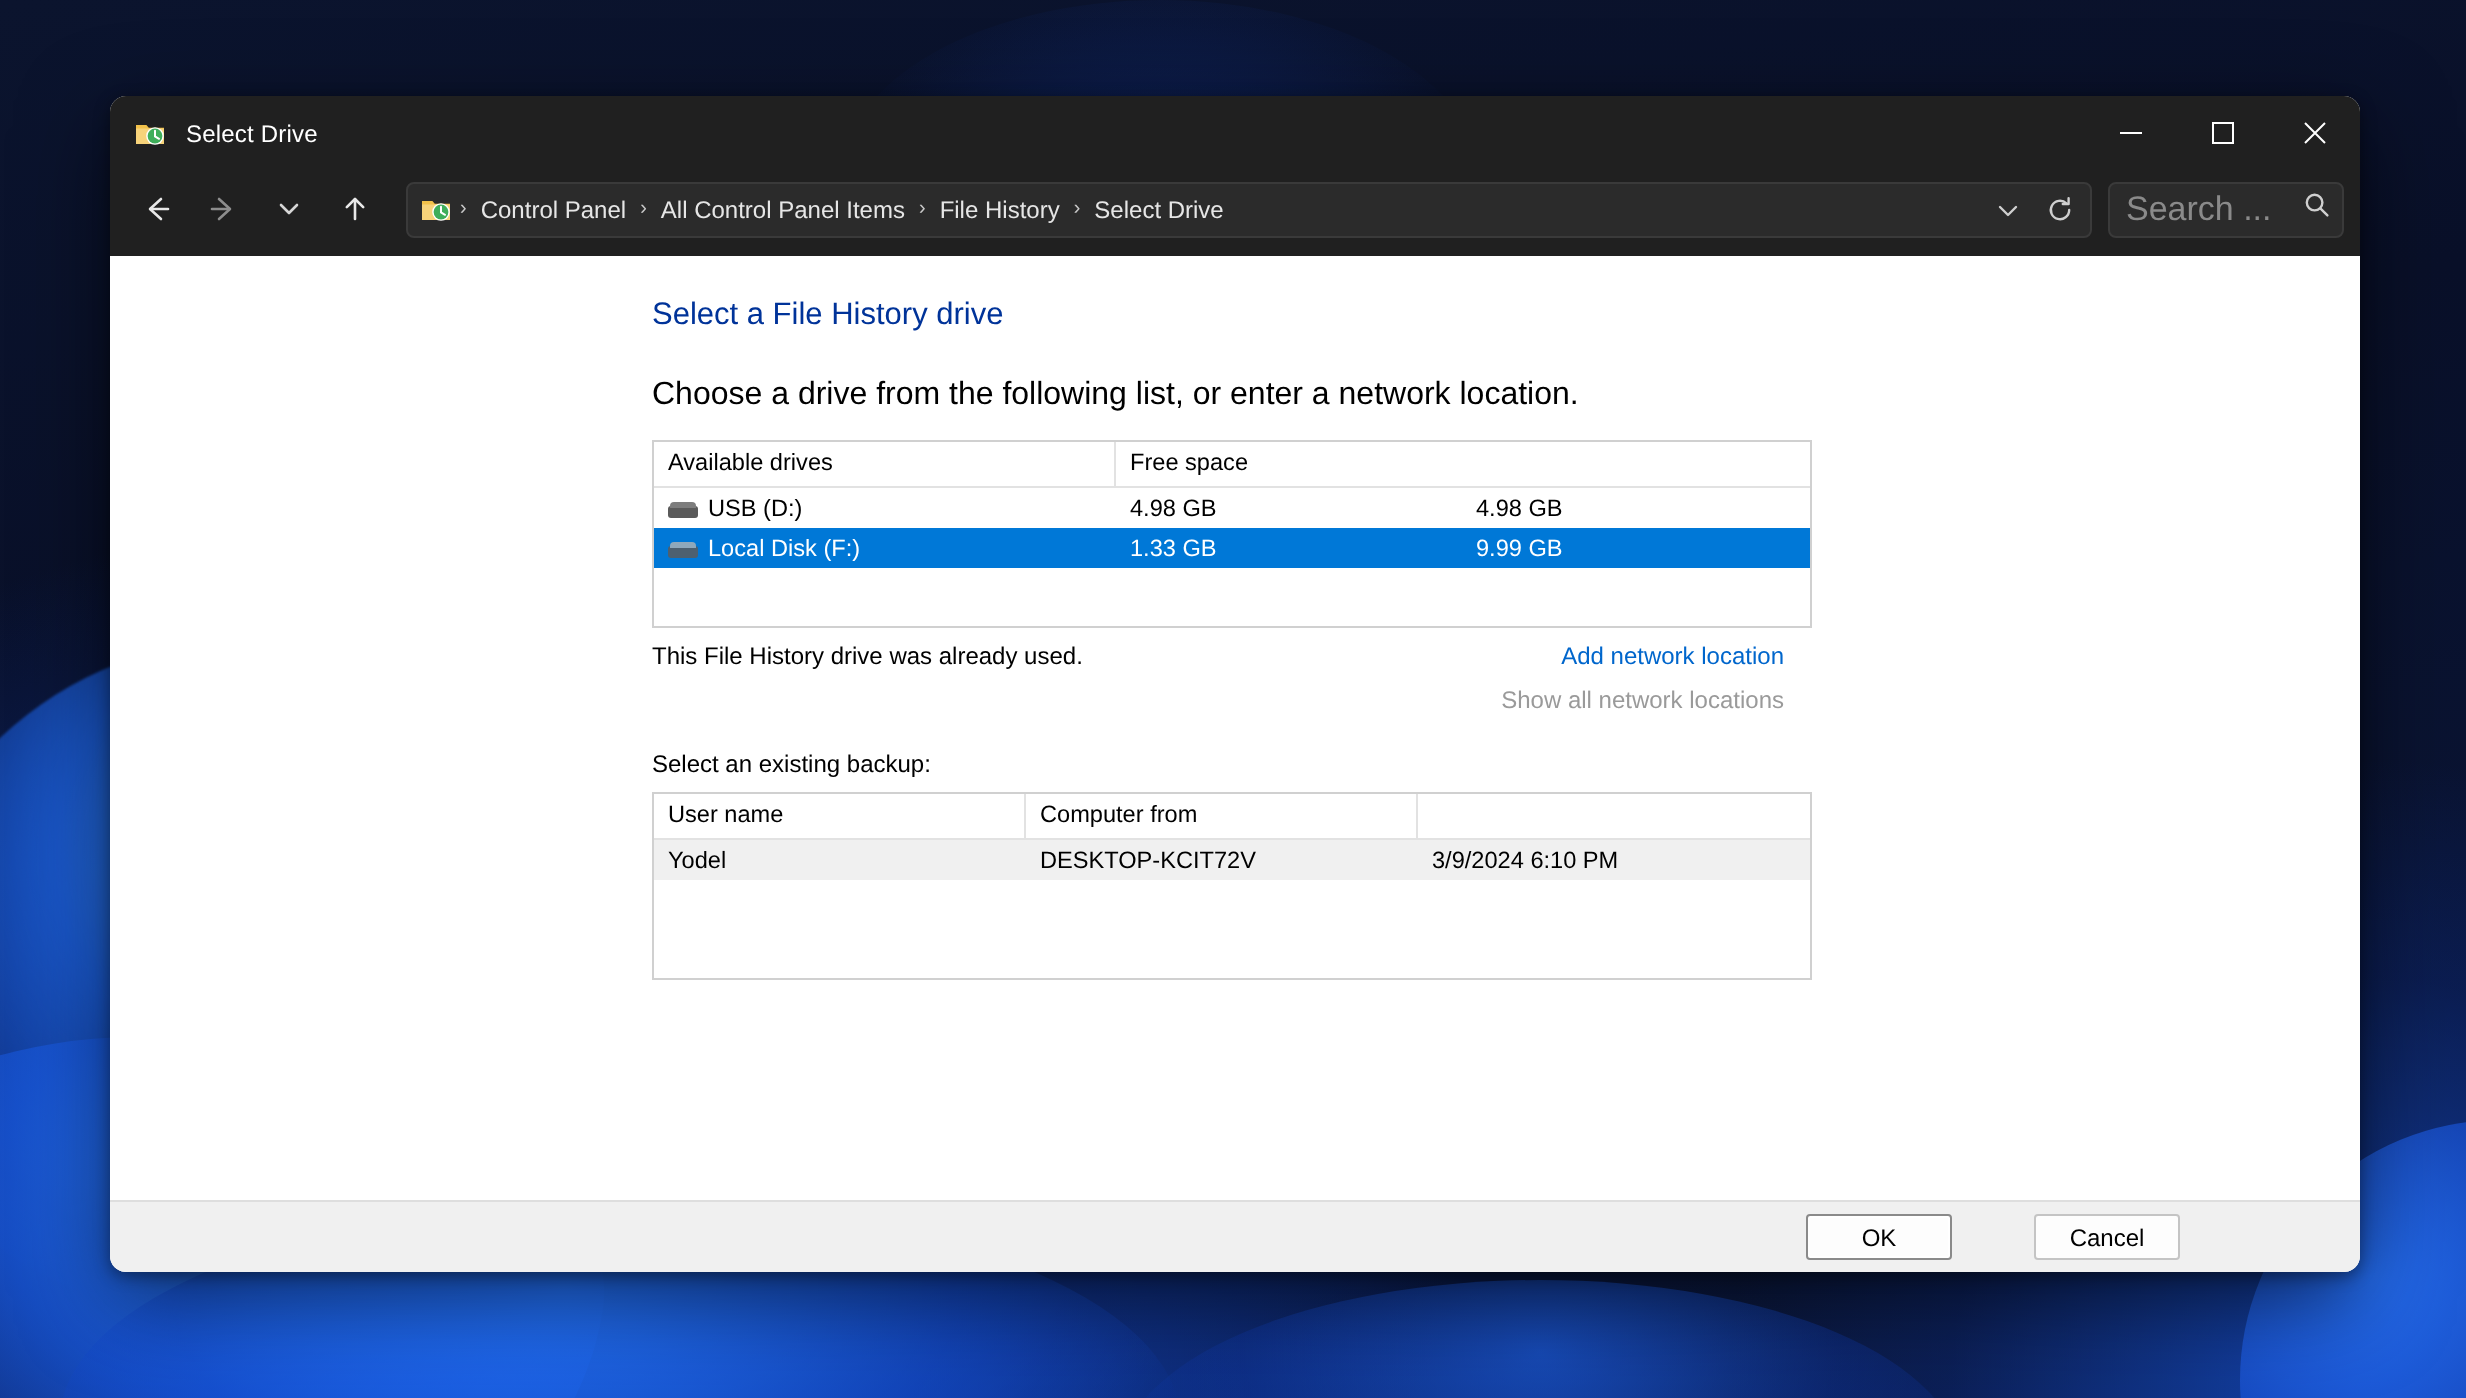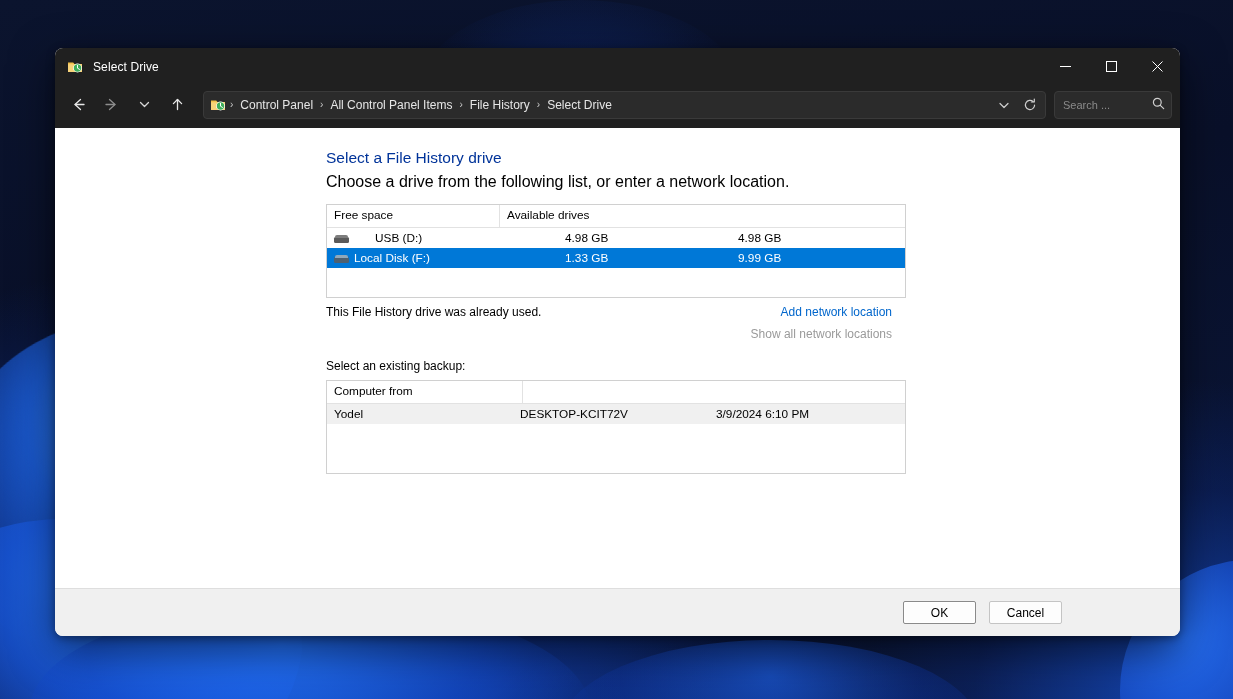--- a/index.html
+++ b/index.html
@@ -201,21 +201,21 @@
     align-items: center;
     padding: 0 6px;
     box-sizing: border-box;
     flex: none;
   }
   #search-input {
     background: transparent;
     border: none;
     outline: none;
     color: #d8d8d8;
-    font-size: 11px;
+    font-size: 17px;
     width: 100%;
     font-family: "Liberation Sans", sans-serif;
   }
   #search-input::placeholder { color: #8a8a8a; }
 
   
   #content {
     flex: 1 1 auto;
     background: #ffffff;
     position: relative;
@@ -225,21 +225,21 @@
   #pagebody {
     position: absolute;
     left: 271px;
     top: 21px;
     width: 600px;
   }
 
   #page-title {
     color: #003399;
     font-size: 15.5px;
-    margin: 0 0 6px 0;
+    margin: 0 0 22px 0;
     font-weight: normal;
   }
   #page-subtitle {
     color: #000000;
     font-size: 16px;
     margin: 0 0 13px 0;
   }
 
   
   .listview {
@@ -331,29 +331,30 @@
 
   .section-label {
     font-size: 12px;
     color: #000;
     margin-top: 12px;
     margin-bottom: 7px;
   }
 
   
   #footer {
-    height: 48px;
+    height: 36px;
     background: #f0f0f0;
     border-top: 1px solid #dedede;
     flex: none;
     display: flex;
     align-items: center;
     justify-content: flex-end;
-    padding-right: 118px;
-    box-sizing: border-box;
+    padding-right: 90px;
+    box-sizing: border-box;
+    gap: 28px;
   }
   .dlgbtn {
     width: 73px;
     height: 23px;
     font-size: 12px;
     font-family: "Liberation Sans", sans-serif;
     background: #fdfdfd;
     border: 1px solid #c4c4c4;
     border-radius: 2px;
     color: #000;
@@ -479,26 +480,26 @@
     </div>
 
     <div id="content">
       <div id="pagebody">
 
         <h1 id="page-title">Select a File History drive</h1>
         <div id="page-subtitle">Choose a drive from the following list, or enter a network location.</div>
 
         <div class="listview" style="width:580px;height:94px;">
           <div class="lv-header">
+            <div class="lv-h" style="width:231px;">Available drives</div>
             <div class="lv-h" style="width:173px;">Free space</div>
-            <div class="lv-h" style="width:231px;">Available drives</div>
           </div>
 
           <div class="lv-row">
-            <div class="lv-c" style="width:231px;gap:21px;">
+            <div class="lv-c" style="width:231px;">
               <span class="drive-ico usb">
                 <span class="body"></span>
                   <span class="top"></span>
               </span>
               <span>USB (D:)</span>
             </div>
             <div class="lv-c" style="width:173px;">4.98 GB</div>
             <div class="lv-c" style="width:174px;">4.98 GB</div>
           </div>
 
@@ -518,20 +519,21 @@
         <div class="below-drives" style="width:580px;">
           <div class="note-text">This File History drive was already used.</div>
           <a href="#" class="link" id="link-add">Add network location</a>
           <span class="link disabled" id="link-showall">Show all network locations</span>
         </div>
 
         <div class="section-label">Select an existing backup:</div>
 
         <div class="listview" style="width:580px;height:94px;">
           <div class="lv-header">
+            <div class="lv-h" style="width:186px;">User name</div>
             <div class="lv-h" style="width:196px;">Computer from</div>
             <div class="lv-h" style="width:196px;margin-top:30px;">Last backup date</div>
           </div>
           <div class="lv-row hovered">
             <div class="lv-c" style="width:186px;">Yodel</div>
             <div class="lv-c" style="width:196px;">DESKTOP-KCIT72V</div>
             <div class="lv-c" style="width:196px;">3/9/2024 6:10 PM</div>
           </div>
         </div>
 

